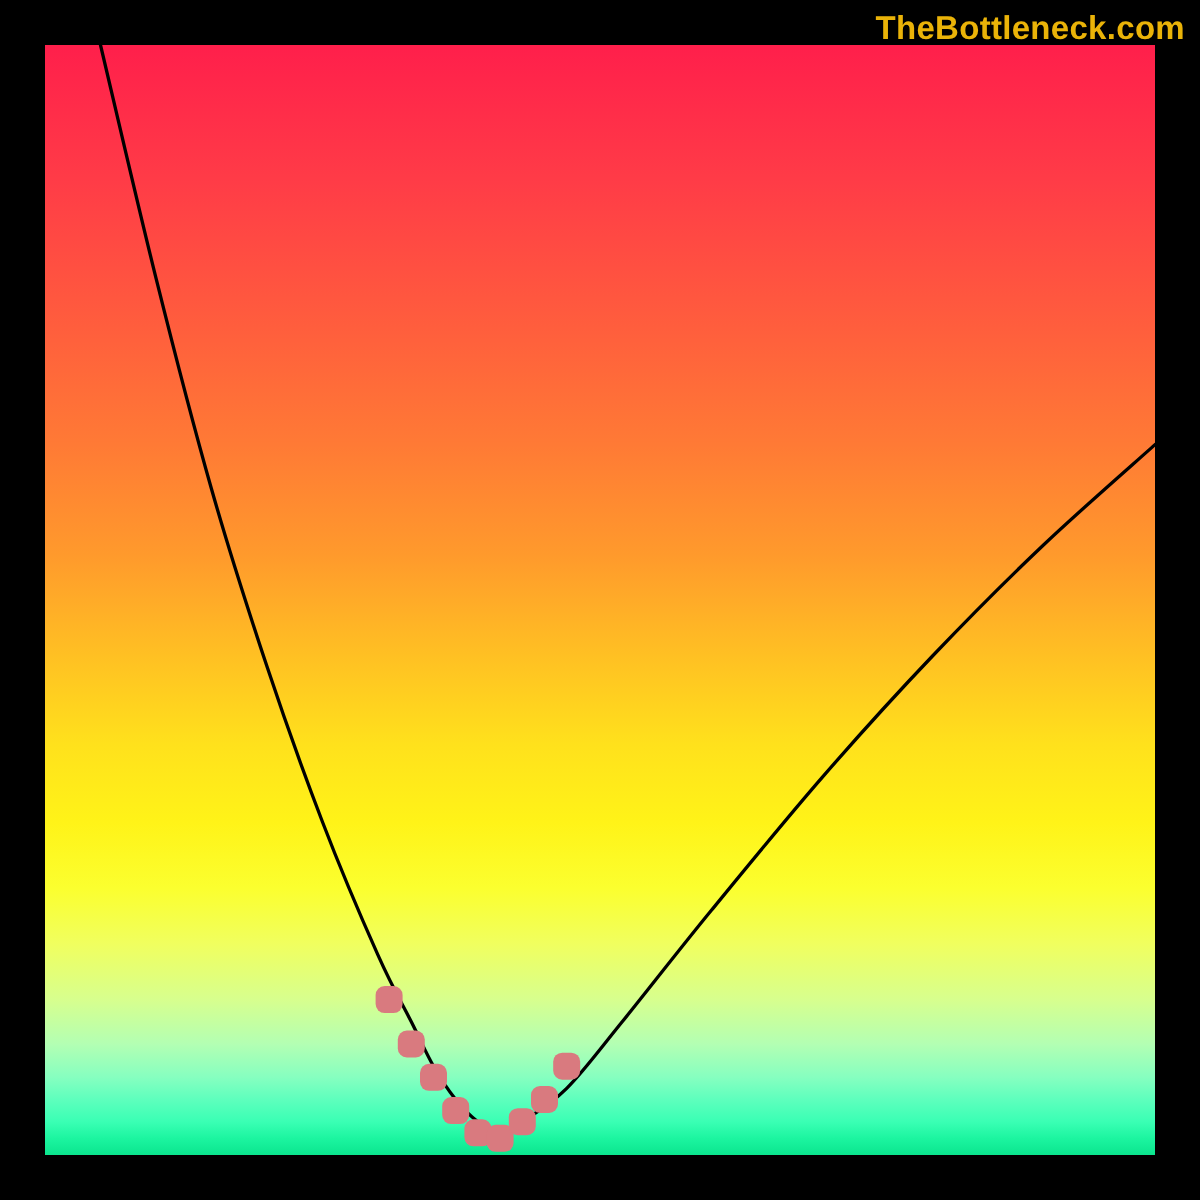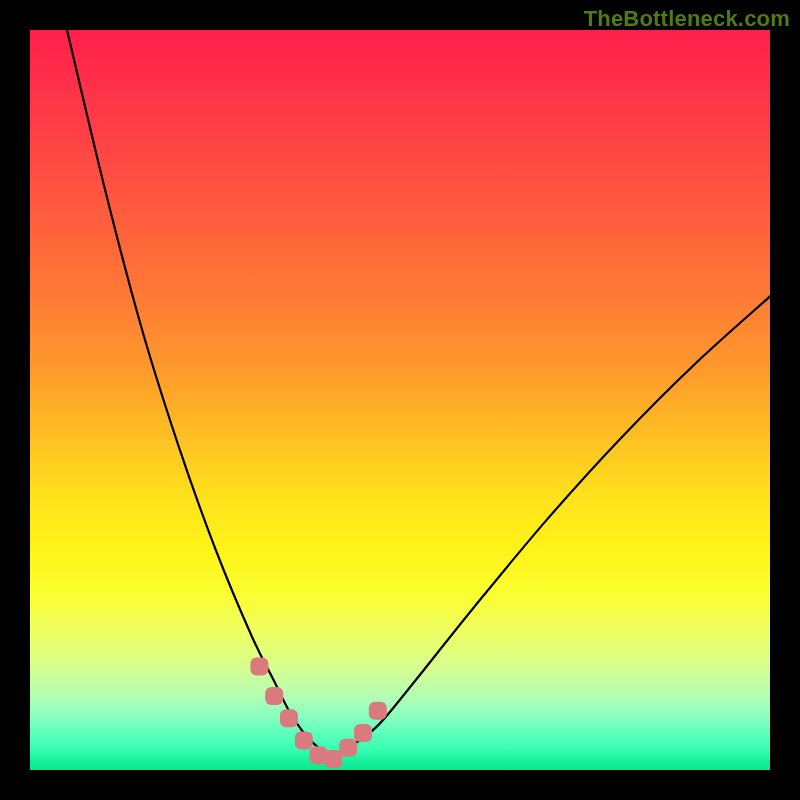--- a/index.html
+++ b/index.html
@@ -52,21 +52,21 @@
     );
   }
   .svg-layer {
     position: absolute;
     inset: 0;
   }
   .watermark {
     position: absolute;
     top: 6px;
     right: 10px;
-    color: #4d7c0f;
+    color: #eab308;
     font-size: 22px;
     font-weight: 600;
     letter-spacing: 0.2px;
     user-select: none;
   }
 </style>
 </head>
 <body>
 
 <div class="outer">

